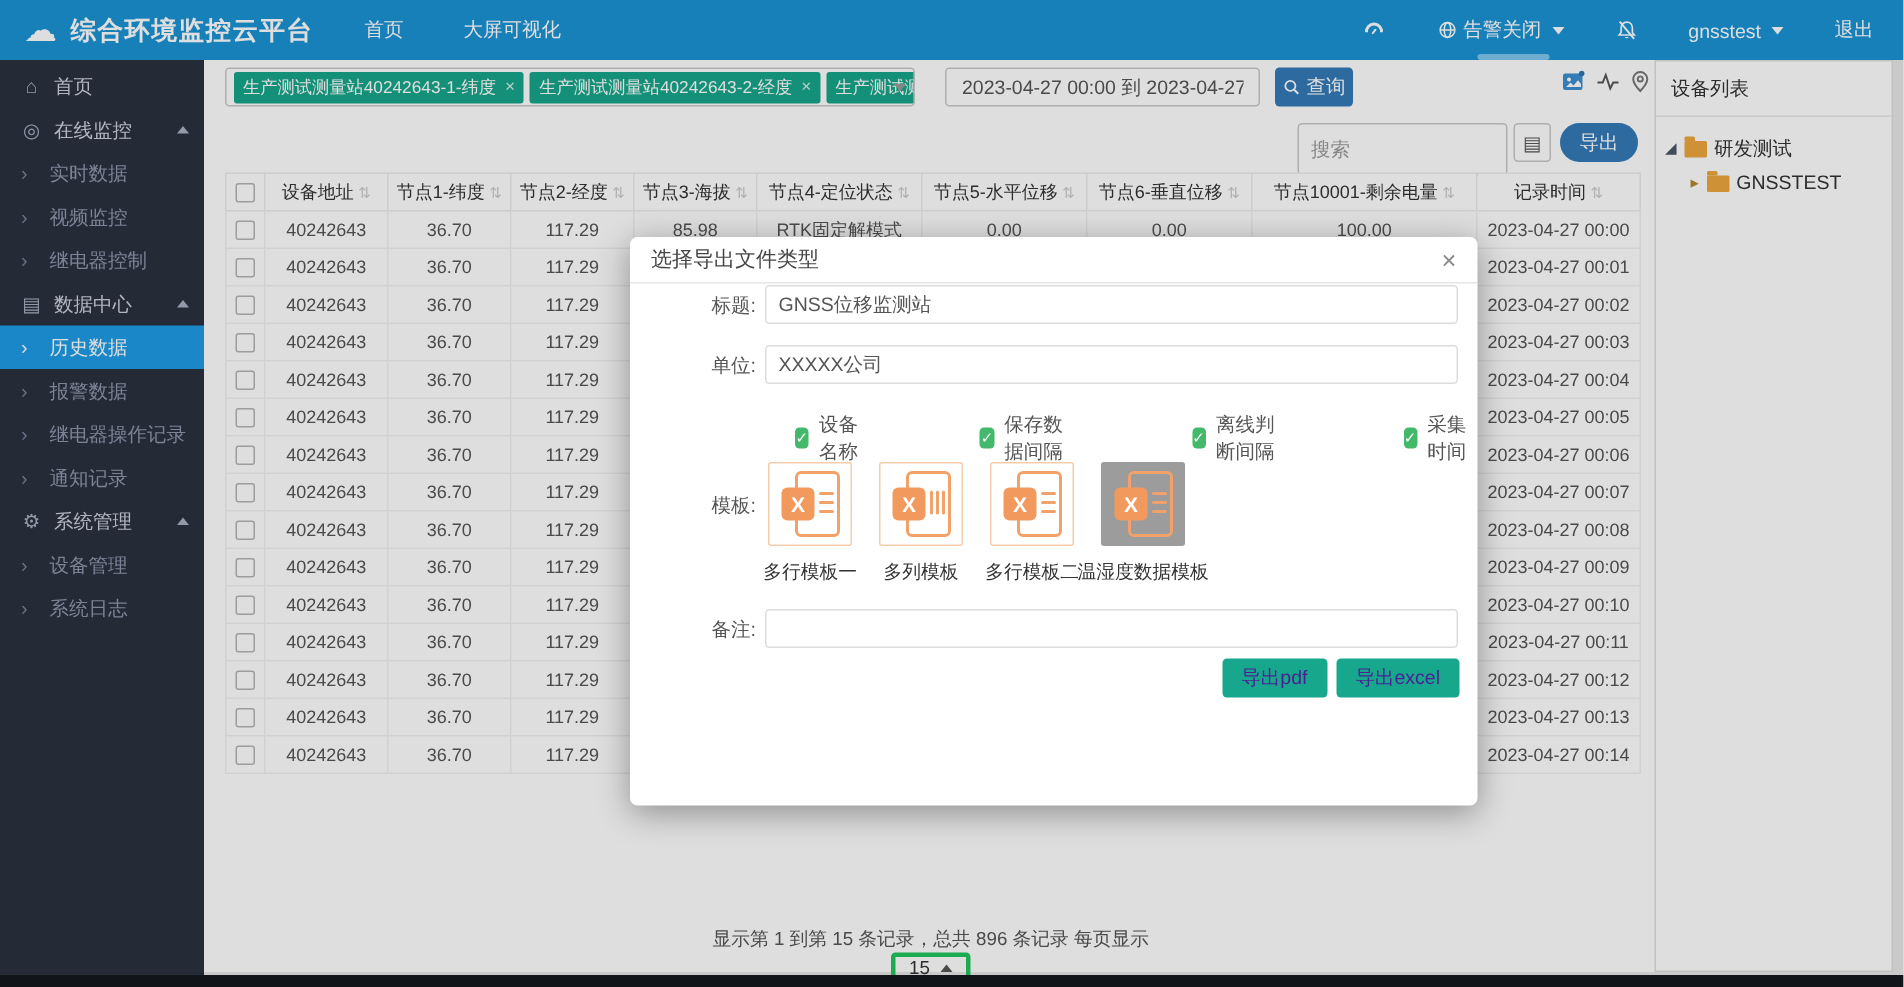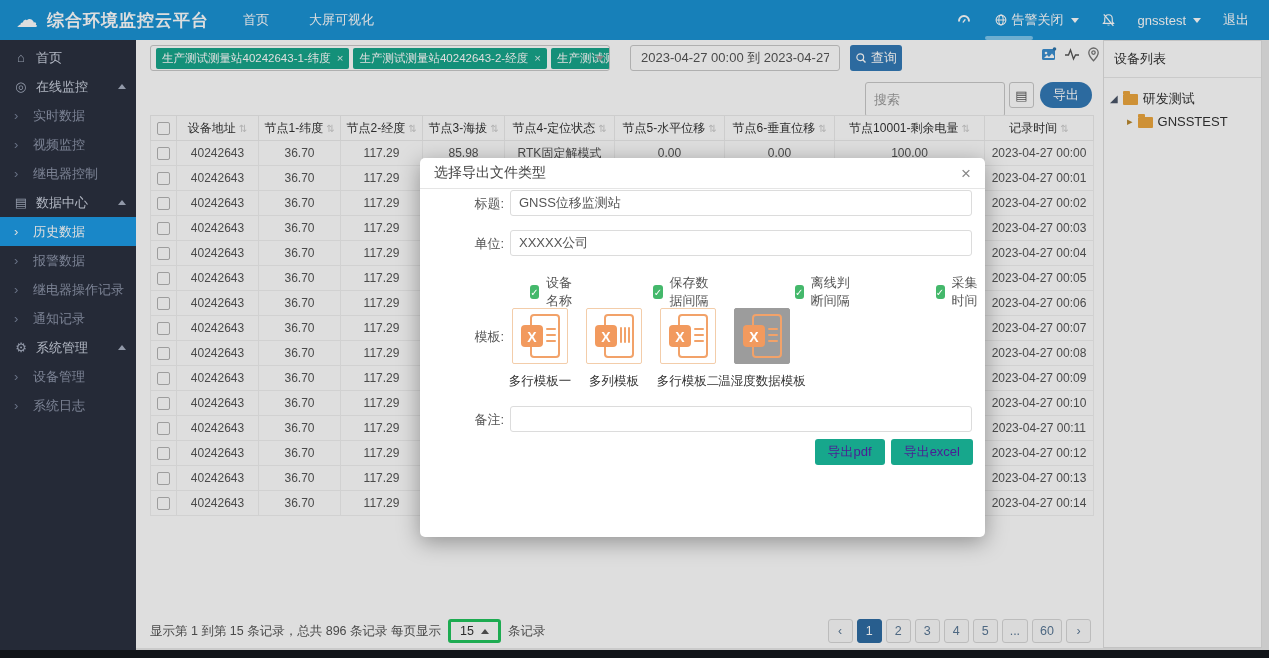--- a/index.html
+++ b/index.html
@@ -6,21 +6,21 @@
   html,body { width:1269px; height:658px; }
   body { position:relative; background:#e9e9e9; font-family:"Liberation Sans", sans-serif; overflow:hidden; }
 
   
   .navbar { position:absolute; left:0; top:0; width:1269px; height:40px; background:#1b93d5; display:flex; align-items:center; color:#fff; z-index:10; }
   .brand { display:flex; align-items:center; gap:9px; padding:0 14px 0 16px; }
   .cloud-ic { font-size:22px; line-height:1; }
   .brand-title { font-size:17px; font-weight:bold; letter-spacing:1px; }
   .nav-links { display:flex; gap:40px; margin-left:20px; font-size:13px; }
   .nav-link { cursor:pointer; }
-  .nav-right { margin-left:auto; display:flex; align-items:center; gap:22px; padding-right:20px; font-size:13px; }
+  .nav-right { margin-left:auto; display:flex; align-items:center; gap:34px; padding-right:20px; font-size:13px; }
   .nav-ic { display:flex; align-items:center; }
   .with-caret { display:flex; align-items:center; gap:4px; }
   .caret-down-w { width:0; height:0; border-left:4px solid transparent; border-right:4px solid transparent; border-top:5px solid #fff; display:inline-block; margin-left:3px; }
   .nav-underline { position:absolute; left:985px; bottom:0; width:48px; height:4px; background:#7ec8ef; border-radius:2px; }
 
   
   .sidebar { position:absolute; left:0; top:40px; width:136px; bottom:8px; background:#2b3140; padding-top:3px; z-index:5; }
   .side-item { height:29px; display:flex; align-items:center; gap:8px; padding:0 10px 0 14px; font-size:13px; color:#ccd2df; cursor:pointer; }
   .side-item .ic { width:14px; text-align:center; font-size:13px; color:#a8b0c2; }
   .caret-up-side { margin-left:auto; width:0; height:0; border-left:4px solid transparent; border-right:4px solid transparent; border-bottom:5px solid #a8b0c2; }
@@ -50,21 +50,21 @@
   .cols-btn { position:absolute; left:873px; top:42px; width:25px; height:26px; border:1px solid #c9c9c9; border-radius:3px; background:#fff; color:#555; display:flex; align-items:center; justify-content:center; font-size:13px; cursor:pointer; }
   .export-btn { position:absolute; left:904px; top:42px; width:52px; height:26px; background:#337ab7; color:#fff; border-radius:13px; font-size:13px; display:flex; align-items:center; justify-content:center; cursor:pointer; }
 
   .table-wrap { position:absolute; left:14px; top:75px; width:943px; }
   table { border-collapse:collapse; table-layout:fixed; width:943px; font-size:12px; color:#555; }
   th { height:25px; font-weight:400; color:#333; border:1px solid #ececec; background:#fff; white-space:nowrap; overflow:hidden; }
   td { height:25px; text-align:center; border:1px solid #f1f1f1; white-space:nowrap; overflow:hidden; }
   .sort-ic::after { content:"⇅"; color:#cccccc; font-size:10px; margin-left:3px; }
   .cb { display:inline-block; width:13px; height:13px; border:1px solid #b5b5b5; border-radius:2px; background:#fff; vertical-align:middle; cursor:pointer; }
 
-  .pagination-row { position:absolute; left:14px; right:12px; top:578px; height:26px; font-size:12.5px; color:#555; display:flex; align-items:center; }
+  .pagination-row { position:absolute; left:14px; right:12px; top:578px; height:26px; font-size:12.5px; color:#555; display:flex; align-items:center;flex-direction:column; }
   .page-size { display:inline-flex; align-items:center; gap:7px; border:3px solid #22c55e; border-radius:3px; height:24px; padding:0 9px; margin:0 7px; cursor:pointer; color:#333; }
   .caret-up-dark { width:0; height:0; border-left:4px solid transparent; border-right:4px solid transparent; border-bottom:5px solid #555; }
   .pages-group { margin-left:auto; display:flex; gap:4px; align-items:center; }
   .pages { display:flex; gap:4px; }
   .page, .page-nav { min-width:25px; height:24px; border:1px solid #d8d8d8; border-radius:3px; background:#fbfbfb; color:#5a7896; display:inline-flex; align-items:center; justify-content:center; padding:0 7px; font-size:12.5px; cursor:pointer; }
   .pages span:first-of-type { background:#2e6da4; border-color:#2e6da4; color:#fff; }
 
   
   .device-panel { position:absolute; left:1103px; top:40px; width:159px; bottom:10px; background:#fff; border:1px solid #e0e0e0; font-size:13px; color:#333; }
   .dp-header { padding:9px 10px; border-bottom:1px solid #e8e8e8; }

